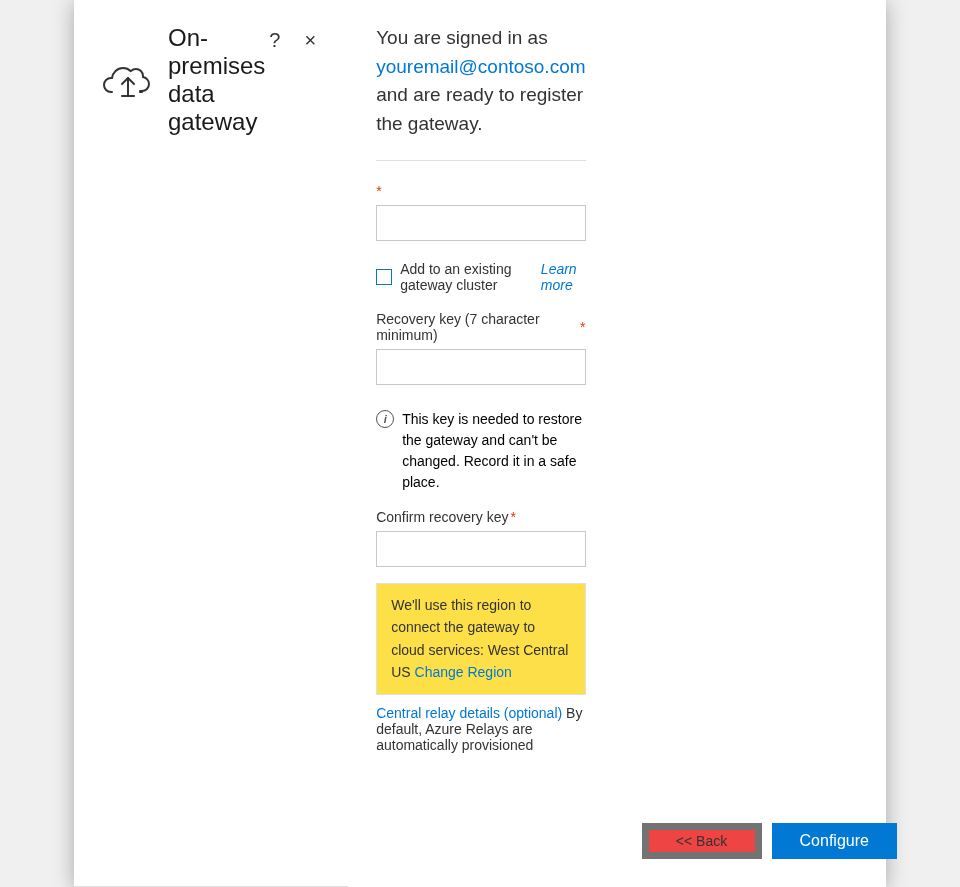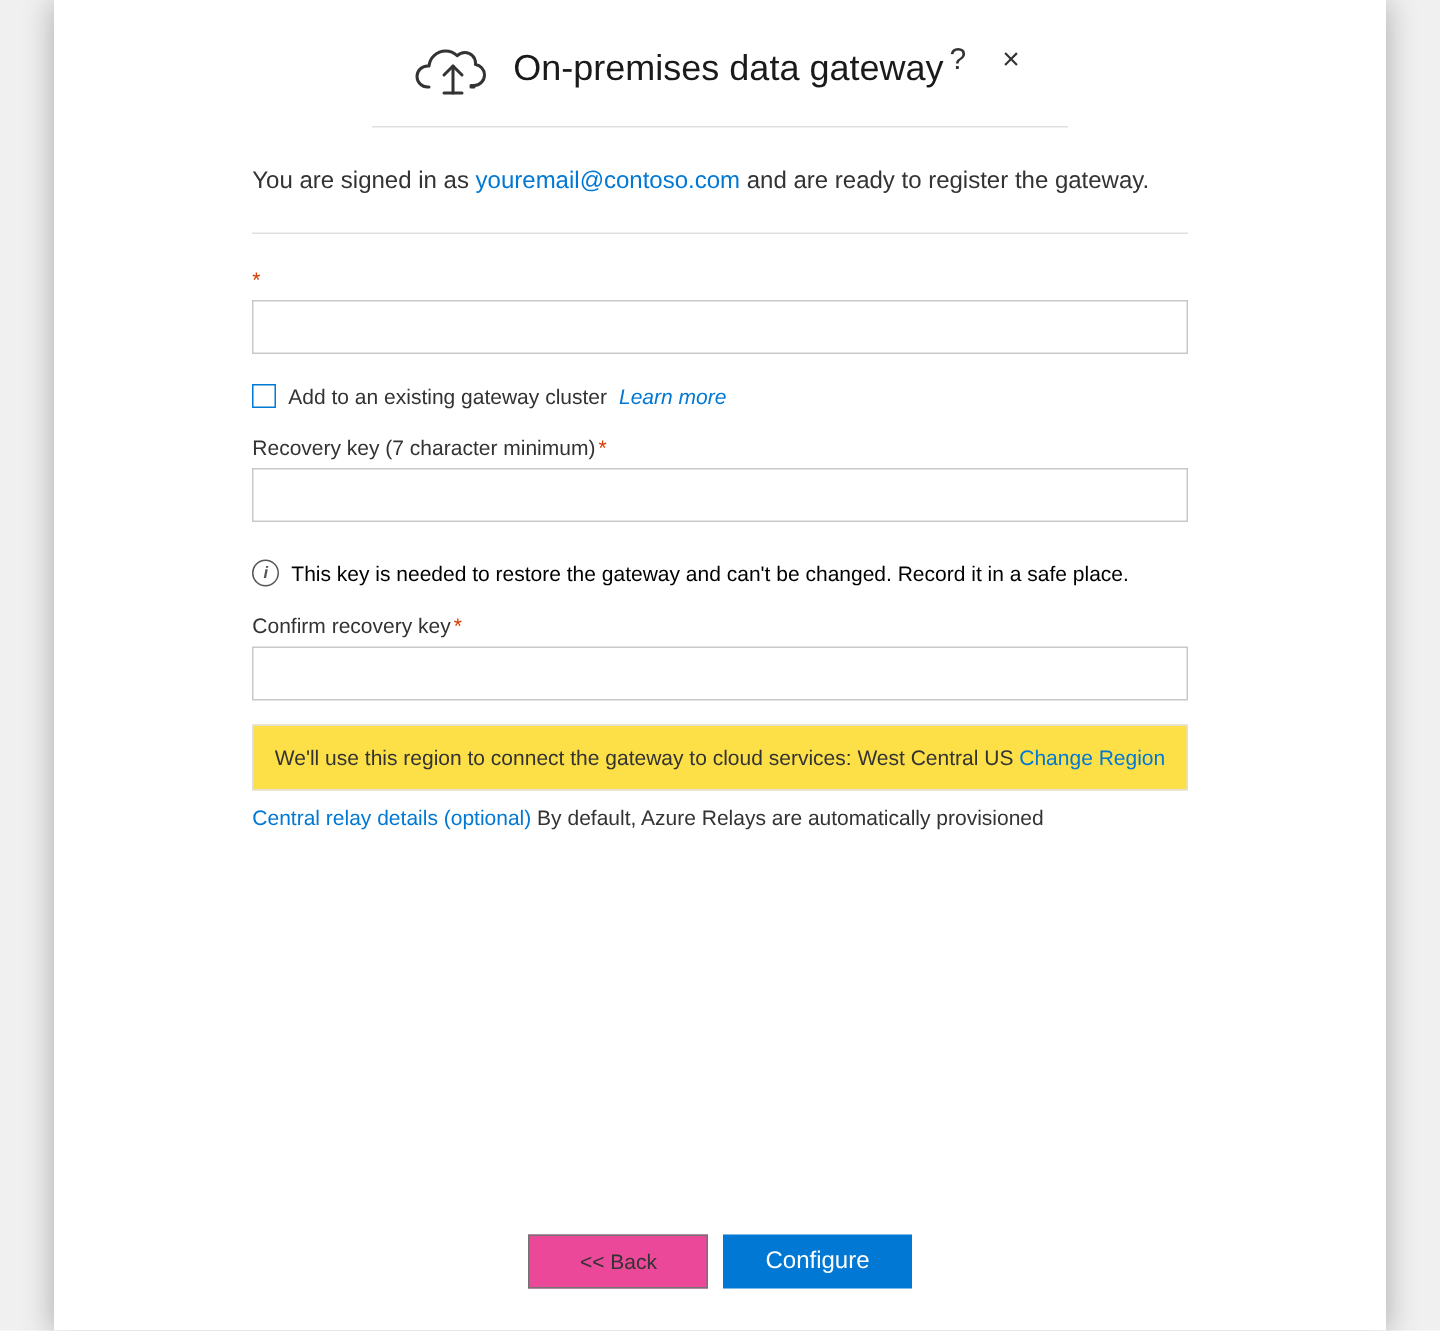--- a/index.html
+++ b/index.html
@@ -12,27 +12,26 @@
       background: #f0f0f0;
       display: flex;
       align-items: center;
       justify-content: center;
       min-height: 100vh;
       font-family: 'Segoe UI', Arial, sans-serif;
     }
 
     .dialog {
       background: #ffffff;
-      width: 888px;
+      width: 812px;
       min-height: 887px;
       position: relative;
       box-shadow: 0 2px 20px rgba(0,0,0,0.3);
       display: flex;
-      flex-direction: column;
-      align-items: center;
+      flex-direction: row;
     }
 
     .dialog-titlebar {
       display: flex;
       align-items: flex-start;
       justify-content: space-between;
       padding: 24px 28px 16px 28px;
       border-bottom: 1px solid #e0e0e0;
     }
 
@@ -72,21 +71,21 @@
     }
 
     .dialog-body {
       padding: 24px 28px 20px 28px;
       flex: 1;
       display: flex;
       flex-direction: column;
     }
 
     .signed-in-text {
-      font-size: 16px;
+      font-size: 19px;
       color: #333;
       margin-bottom: 4px;
       line-height: 1.5;
     }
 
     .signed-in-text .email {
       color: #0078d4;
     }
 
     .divider {
@@ -223,22 +222,22 @@
     .dialog-footer {
       display: flex;
       justify-content: flex-end;
       align-items: center;
       gap: 10px;
       padding: 20px 28px 28px 28px;
       margin-top: auto;
     }
 
     .btn-back {
-      background: #ec4899;
-      border: 1px solid #737373;
+      background: #ef4444;
+      border: 7px solid #737373;
       color: #333;
       font-size: 14px;
       padding: 0 24px;
       height: 36px;
       cursor: pointer;
       min-width: 120px;
     }
 
     .btn-configure {
       background: #0078d4;

